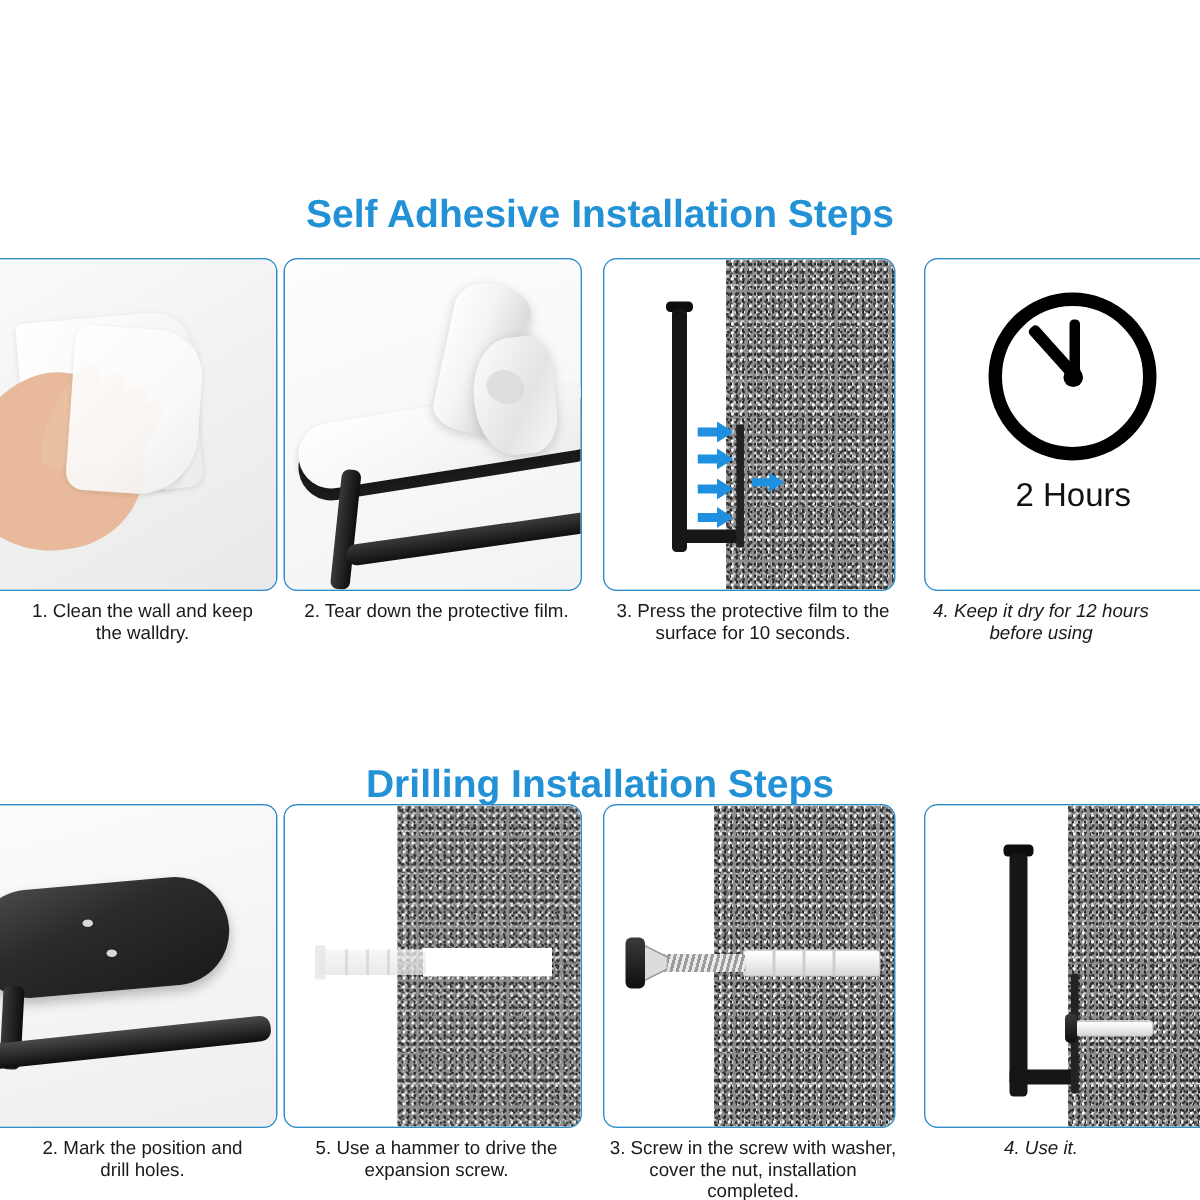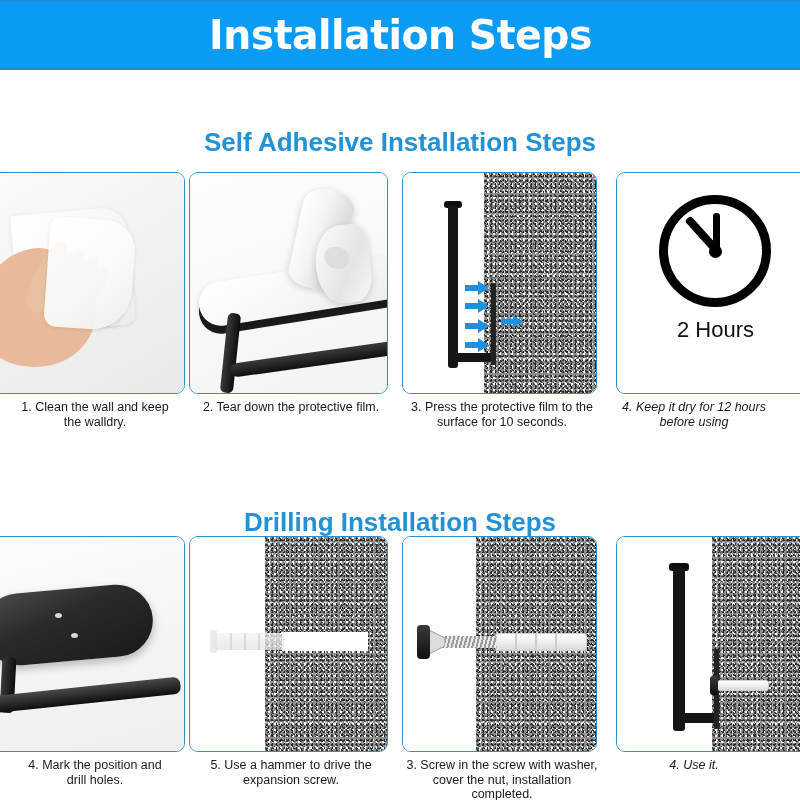--- a/index.html
+++ b/index.html
@@ -202,23 +202,20 @@
     border-radius:3px;
   }
   .screw-cone{ position:absolute; }
   .hole-slot{ position:absolute; background:#ffffff; }
 </style>
 </head>
 <body>
 
 <div class="page">
 
-  <div class="header-bar">
-    <div class="header-title">Installation Steps</div>
-  </div>
 
   <div class="section-heading" id="sec1-heading">Self Adhesive Installation Steps</div>
 
   <div class="row" id="row-adhesive">
 
     <div class="panel p1">
       <div class="art">
         <div class="wall-plain"></div>
 
         <div class="cloth" style="left:28px; top:38px; width:116px; height:118px;
@@ -381,21 +378,21 @@
         <div class="holder-post" style="left:56px; top:32px; width:12px; height:162px;"></div>
         <div class="holder-arm" style="left:56px; top:176px; width:46px; height:10px;"></div>
         <div class="holder-plate" style="left:97px; top:112px; width:5px; height:80px;"></div>
         <div class="anchor" style="left:100px; top:143px; width:52px; height:11px;"></div>
         <div class="screw-head" style="left:93px; top:139px; width:8px; height:19px;"></div>
       </div>
     </div>
   </div>
 
   <div id="row-drilling-captions">
-    <div class="caption cap1">4. Mark the position and
+    <div class="caption cap1">2. Mark the position and
 drill holes.</div>
     <div class="caption cap2">5. Use a hammer to drive the
 expansion screw.</div>
     <div class="caption cap3">3. Screw in the screw with washer,
 cover the nut, installation
 completed.</div>
     <div class="caption cap4">4. Use it.</div>
   </div>
 
 </div>

